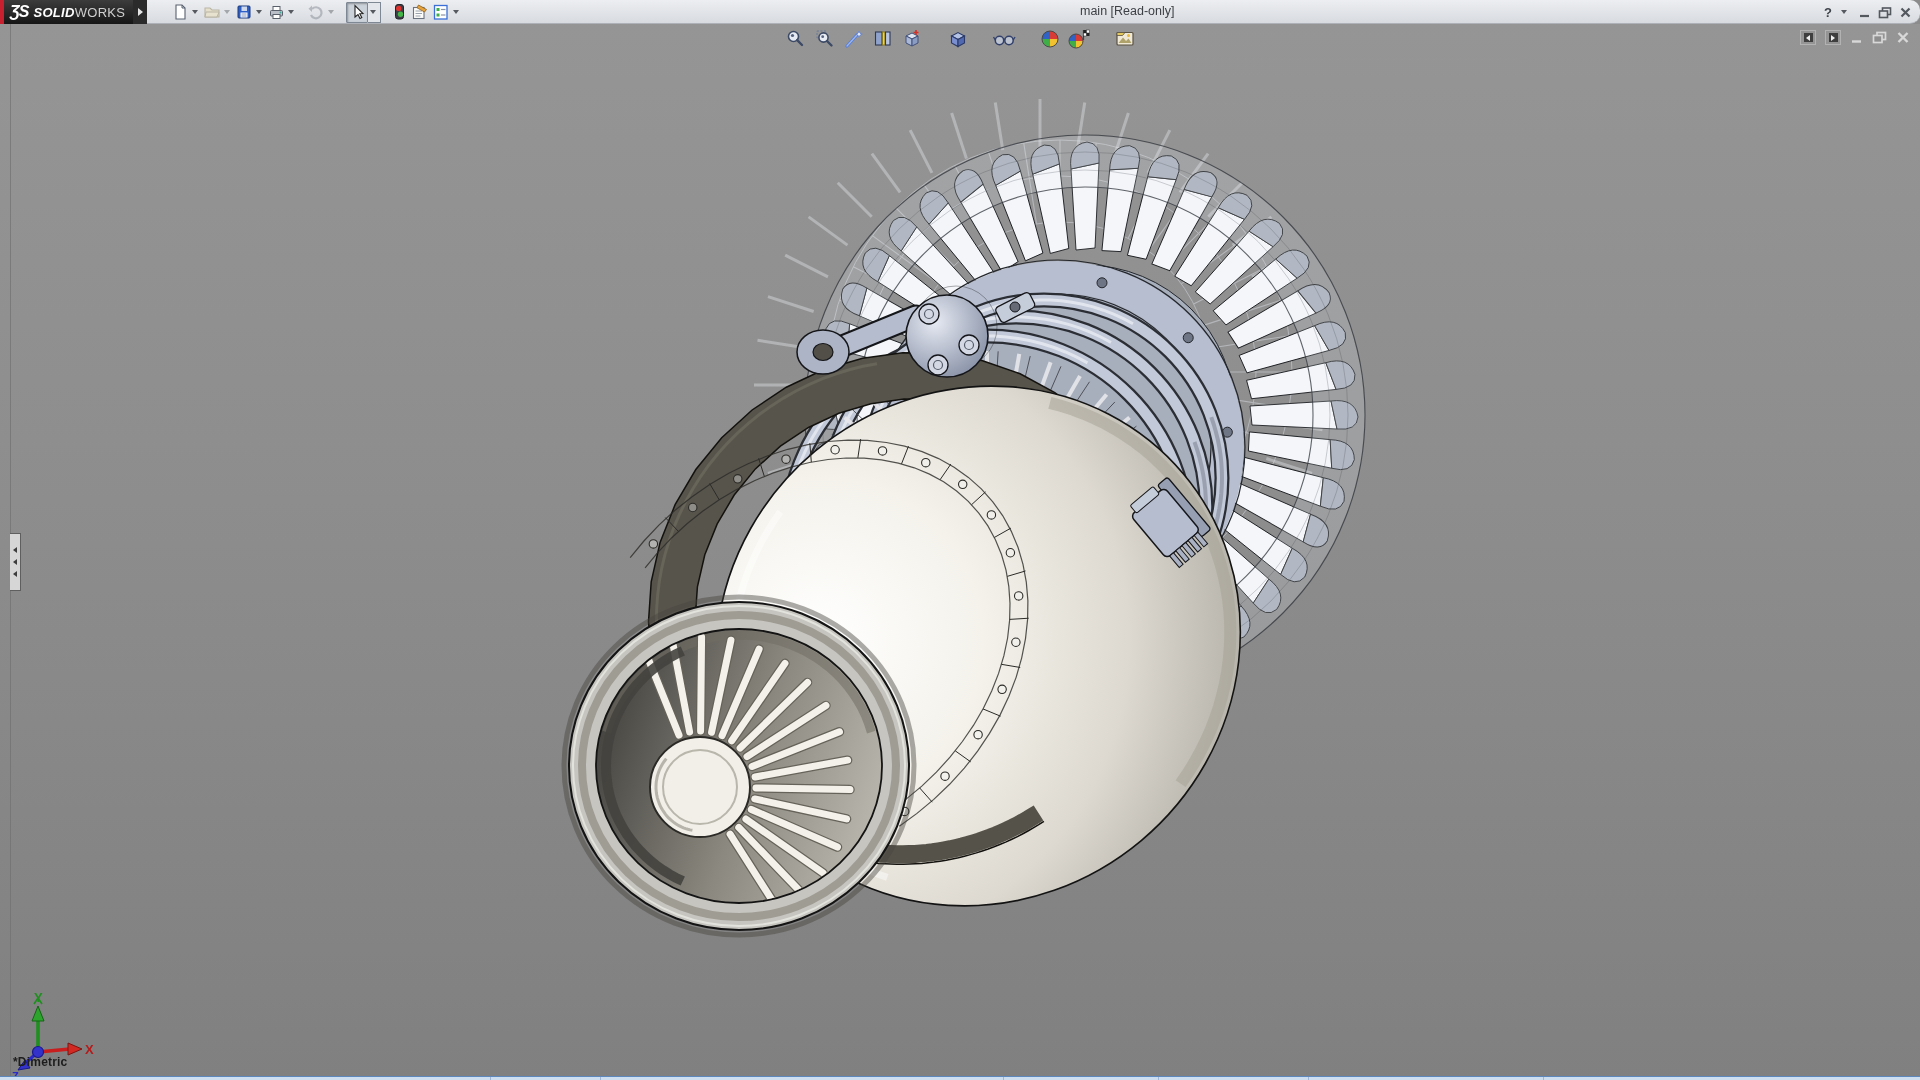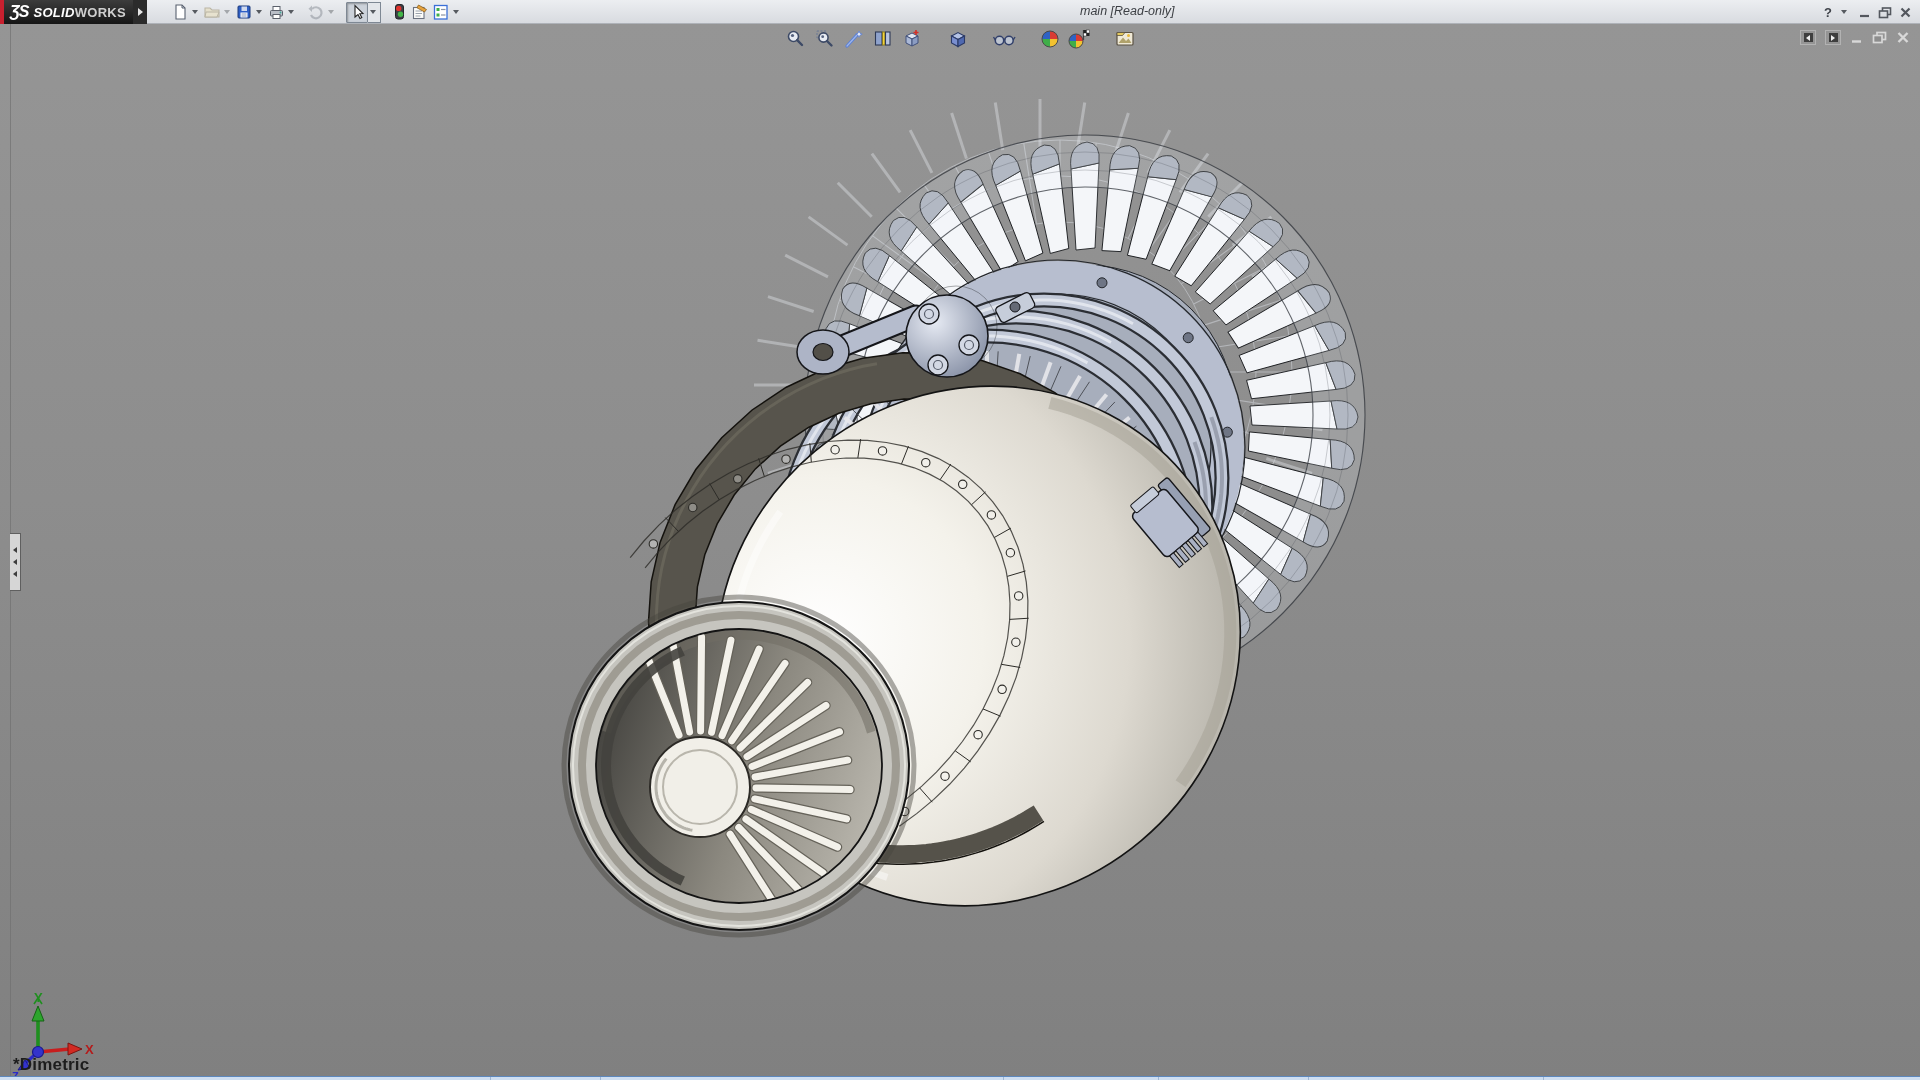--- a/index.html
+++ b/index.html
@@ -1,40 +1,40 @@
 <!DOCTYPE html>
 <html><head>
 <meta charset="utf-8">
 <style>
   * { margin:0; padding:0; box-sizing:border-box; }
   html,body { width:1920px; height:1080px; overflow:hidden; font-family:"Liberation Sans", sans-serif; background:#8b8b8b; }
 
   
   #titlebar { position:absolute; left:0; top:0; width:1920px; height:24px;
-    background:linear-gradient(#eceef1,#d8dbe0); border-bottom:1px solid #aeb2b8; z-index:30; }
+    background:linear-gradient(#eceef1,#d8dbe0); border-bottom:1px solid #aeb2b8; z-index:30;border-radius:10px; }
   #logo-block { position:absolute; left:0; top:0; width:133px; height:24px;
     background:linear-gradient(#3c3c3c,#161616); display:flex; align-items:center; padding-left:10px; }
   #logo-red { position:absolute; left:0; top:0; width:4px; height:24px; background:#c8202f; }
   .logo-mark { color:#fff; font-size:16px; font-weight:bold; font-style:italic; margin-right:5px; letter-spacing:-1px; }
   .logo-bold { color:#fff; font-size:13px; font-weight:bold; letter-spacing:.3px;font-style:italic; }
-  .logo-light { color:#cfcfcf; font-size:13px; font-weight:700; letter-spacing:.3px; }
+  .logo-light { color:#cfcfcf; font-size:13px; font-weight:400; letter-spacing:.3px; }
   #menu-flyout { position:absolute; left:133px; top:0; width:14px; height:24px; background:#2b2b2b;
     display:flex; align-items:center; justify-content:center; cursor:pointer; }
   #menu-flyout .tri { width:0; height:0; border-top:4px solid transparent; border-bottom:4px solid transparent; border-left:5px solid #e6e6e6; }
 
   #main-toolbar { position:absolute; left:170px; top:0; height:24px; display:flex; align-items:center; }
   .tbtn { height:22px; display:flex; align-items:center; padding:0 1px; }
   .caret { width:0; height:0; border-left:3.5px solid transparent; border-right:3.5px solid transparent; border-top:4px solid #565a60; margin:0 4px 0 2px; }
   .disabled { opacity:.45; }
   .pressed { background:#ccd2da; border:1px solid #7e8894; box-shadow:inset 1px 1px 2px rgba(0,0,0,.3); border-radius:1px; height:21px; }
   .caretbox { border:1px solid #7e8894; border-left:none; height:21px; display:flex; align-items:center; background:#e3e6ea; }
   .gap { width:8px; }
 
   #main-title { position:absolute; left:1080px; top:4px; width:240px; text-align:left;
-    font-size:12.5px; color:#3d4045;font-style:italic; }
+    font-size:12.5px; color:#3d4045; }
 
   #tb-right { position:absolute; right:8px; top:0; height:24px; display:flex; align-items:center; gap:7px; }
   #help-glyph { font-size:13px; font-weight:bold; color:#3f434a; }
   .winglyph { display:block; }
 
   
   #viewport { position:absolute; left:0; top:24px; width:1920px; height:1056px;
     background:linear-gradient(#959595 0%, #8d8d8d 45%, #808080 100%); }
   #vp-left-edge { position:absolute; left:10px; top:0; width:1px; height:1056px; background:#6f6f6f; opacity:.65; }
 
@@ -50,21 +50,21 @@
   .tl-left  { border-right:4px solid #efefef; }
   .tl-right { border-left:4px solid #efefef; }
 
   #panel-flyout { position:absolute; left:10px; top:509px; width:11px; height:58px; background:#d6d6d6;
     border:1px solid #5f5f5f; border-left:none; display:flex; flex-direction:column; justify-content:center; gap:6px; align-items:center; cursor:pointer; }
   #panel-flyout .a { width:0; height:0; border-top:3px solid transparent; border-bottom:3px solid transparent; border-right:4px solid #3d3d3d; }
 
   #model-svg { position:absolute; left:0; top:0; width:1920px; height:1056px; }
 
   #triad { position:absolute; left:8px; top:966px; }
-  #orientation-label { position:absolute; left:13px; top:1031px; font-size:17px; font-weight:600; color:#1d1d1d; letter-spacing:.2px; }
+  #orientation-label { position:absolute; left:13px; top:1031px; font-size:12px; font-weight:600; color:#1d1d1d; letter-spacing:.2px; }
 
   #statusbar { position:absolute; left:0; bottom:0; width:1920px; height:4px; background:#cfdff2; border-top:1px solid #5d88bd; z-index:25; }
   #statusbar .sep { position:absolute; top:0; width:1px; height:4px; background:#9fb6d4; }
 </style>
 </head>
 <body>
 
 <div id="titlebar">
   <div id="logo-block">
     <div id="logo-red"></div>

